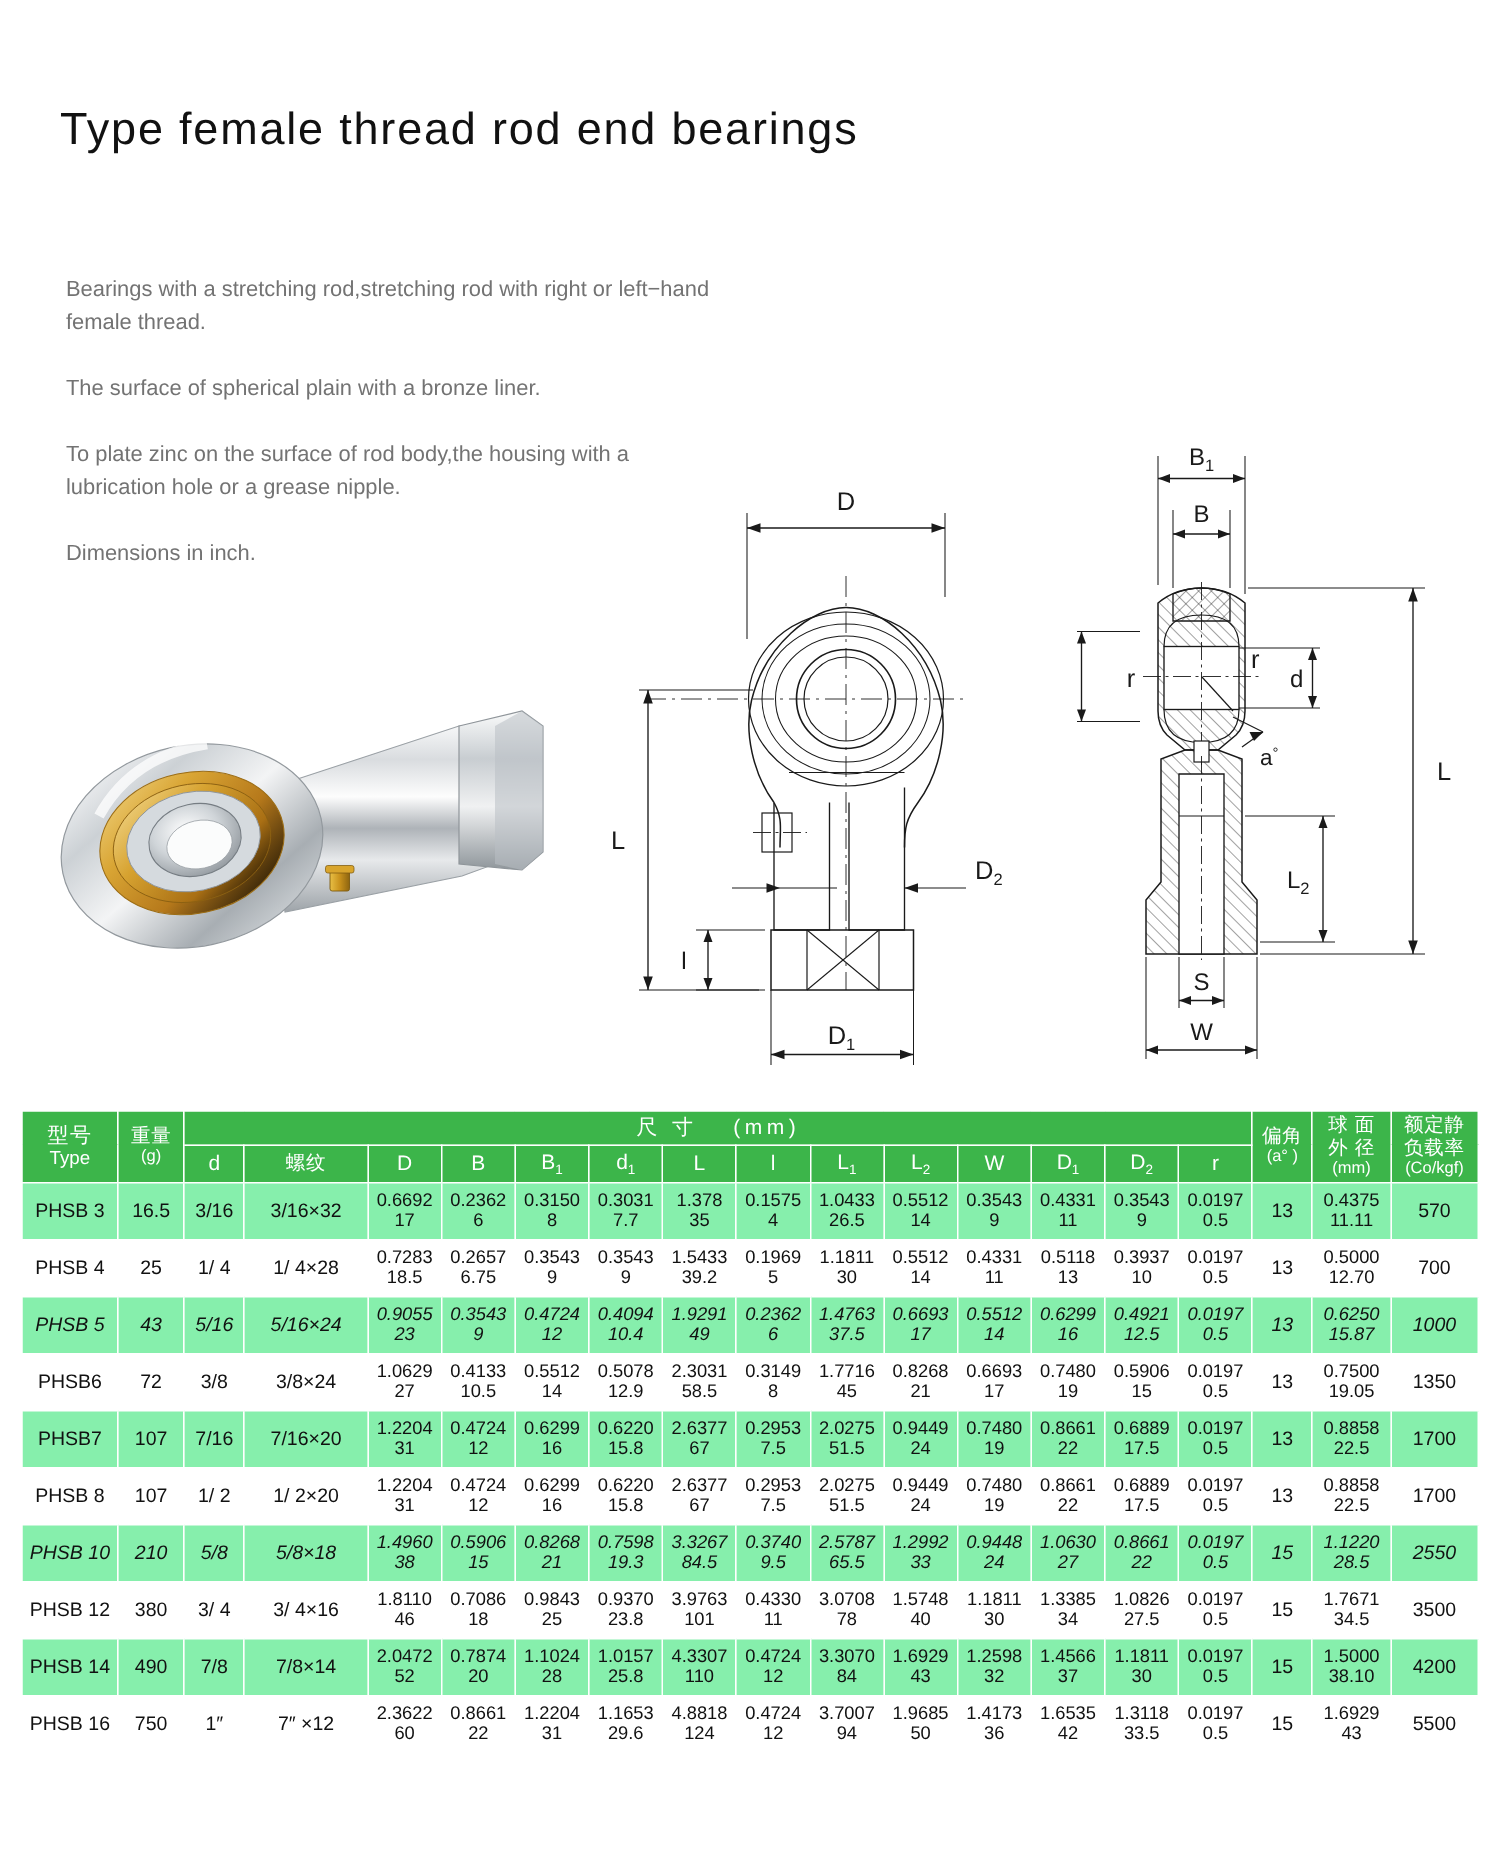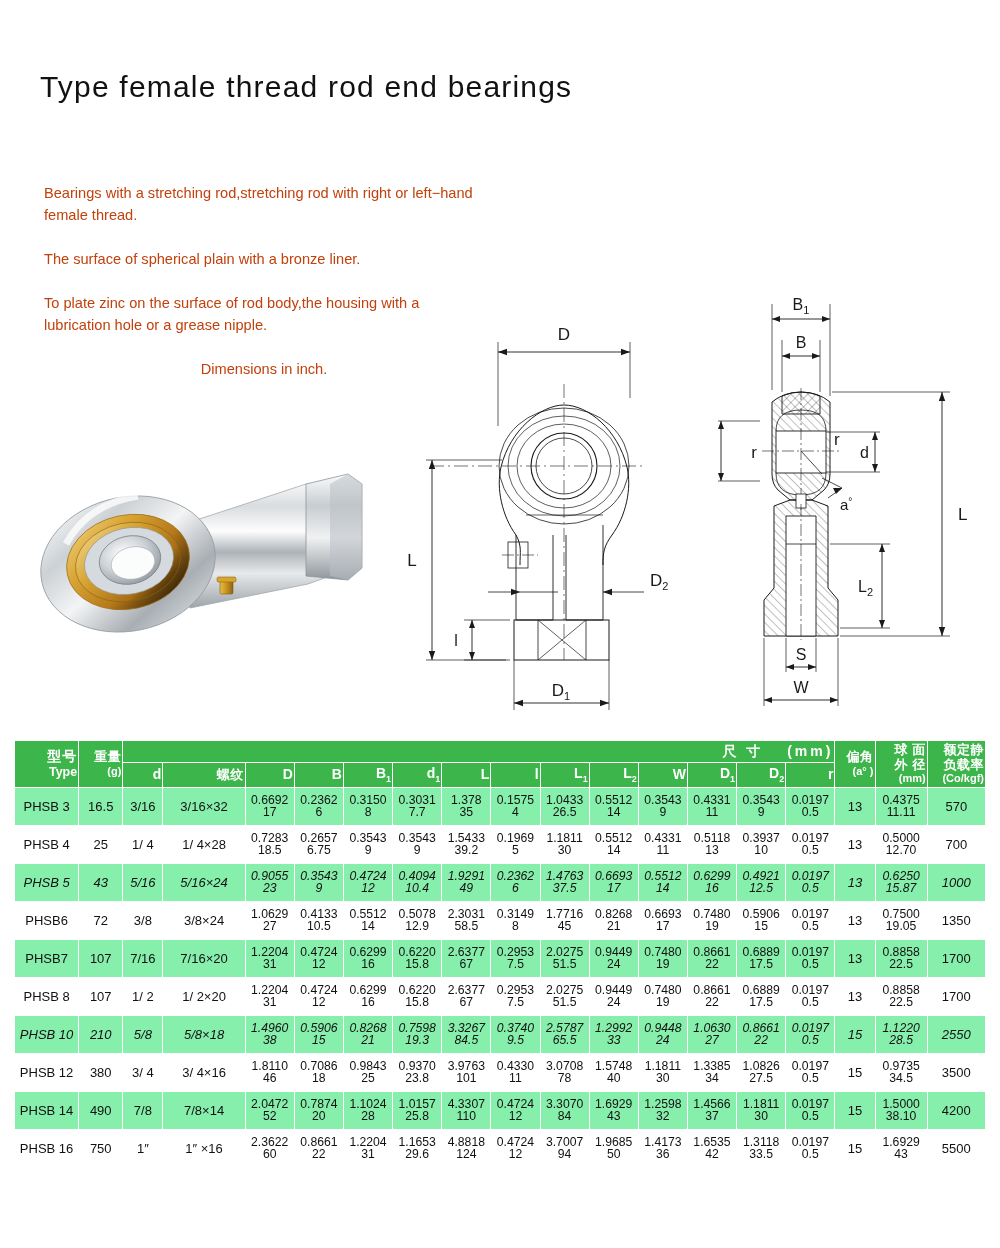--- a/index.html
+++ b/index.html
@@ -17,25 +17,25 @@
   .page-title{
     position:absolute; left:40px; top:70px;
     font-size:30px; font-weight:400; letter-spacing:1.2px;
     color:#111;
     white-space:nowrap;
   }
 
   
   .desc{
     position:absolute; left:44px; top:182px;
-    font-size:14.6px; line-height:22px; color:#c2410c;
+    font-size:14.6px; line-height:22px; color:#737373;
     width:440px;
   }
   .desc p{ margin:0 0 22px 0; }
-  .desc p:last-child{ margin-bottom:0;text-align:center; }
+  .desc p:last-child{ margin-bottom:0; }
 
   
   .photo-wrap{
     position:absolute; left:30px; top:448px;
     width:350px; height:215px;
   }
   .photo-wrap svg{ display:block; }
 
   
   .drawing-front{ position:absolute; left:398px; top:320px; }
@@ -52,24 +52,23 @@
   }
   .spec-table th, .spec-table td{
     border:1px solid #ffffff;
     text-align:center;
     vertical-align:middle;
     padding:0;
   }
   .spec-table thead th{
     background:#3cb54a;
     color:#ffffff;
-    font-weight:700;
+    font-weight:400;
     line-height:1.12;
     padding:2px 1px;
-    text-align:right;
   }
   .hdr-cn{ font-size:14px; letter-spacing:1px; }
   .hdr-cn-sm{ font-size:13px; letter-spacing:0.5px; }
   .hdr-en{ font-size:12.5px; }
   .hdr-sym{ font-size:14px; font-weight:400; }
   .hdr-sym sub{ font-size:9px; }
   .hdr-unit{ font-size:11px; }
   .hdr-dim{ font-size:14px; letter-spacing:3px; }
 
   .spec-table tbody td{
@@ -883,21 +882,21 @@
         <td>
           <span class="v-in">1.0826</span>
           <span class="v-mm">27.5</span>
         </td>
         <td>
           <span class="v-in">0.0197</span>
           <span class="v-mm">0.5</span>
         </td>
         <td class="single">15</td>
         <td>
-          <span class="v-in">0.9735</span>
+          <span class="v-in">1.7671</span>
           <span class="v-mm">34.5</span>
         </td>
         <td class="single">3500</td>
       </tr>
       <tr class="r-dark">
         <td class="model">PHSB 14</td>
         <td class="single">490</td>
         <td class="single">7/8</td>
         <td class="single">7/8×14</td>
         <td>
@@ -952,21 +951,21 @@
         <td>
           <span class="v-in">1.5000</span>
           <span class="v-mm">38.10</span>
         </td>
         <td class="single">4200</td>
       </tr>
       <tr class="r-white">
         <td class="model">PHSB 16</td>
         <td class="single">750</td>
         <td class="single">1″</td>
-        <td class="single">1″ ×16</td>
+        <td class="single">7″ ×12</td>
         <td>
           <span class="v-in">2.3622</span>
           <span class="v-mm">60</span>
         </td>
         <td>
           <span class="v-in">0.8661</span>
           <span class="v-mm">22</span>
         </td>
         <td>
           <span class="v-in">1.2204</span>

